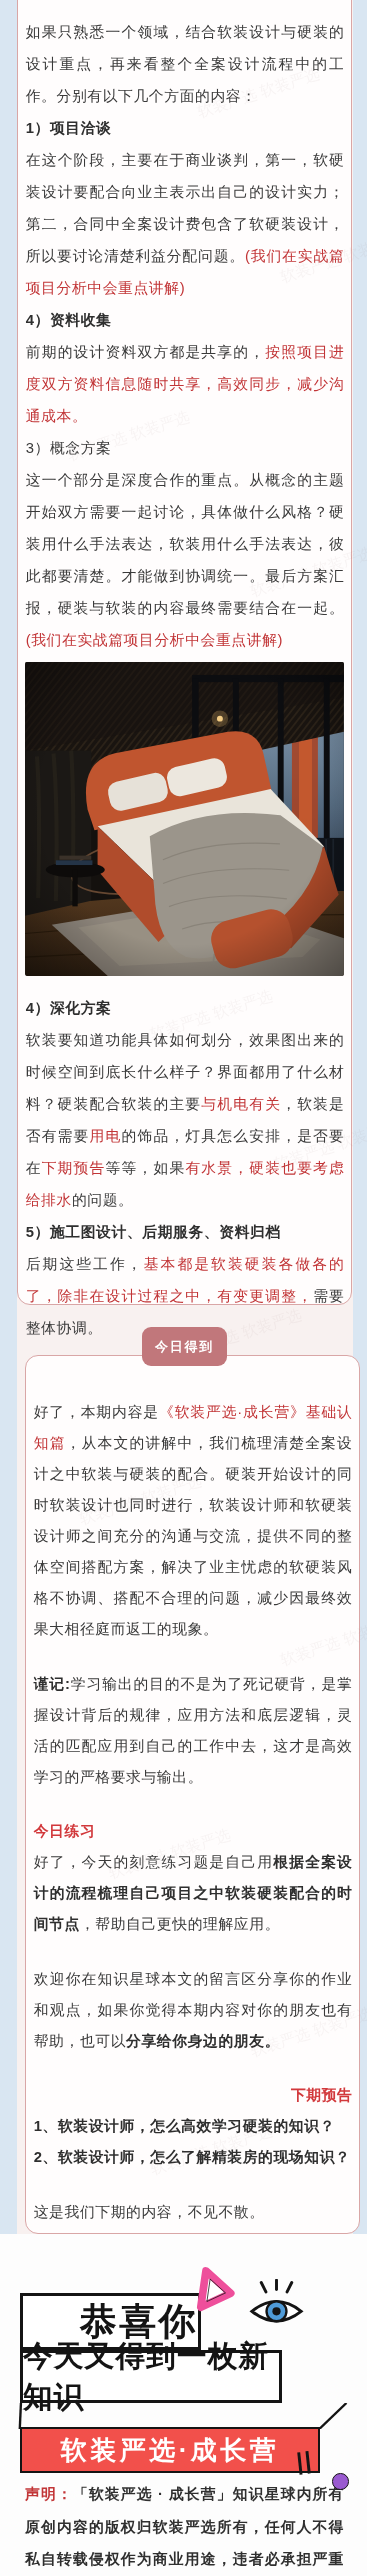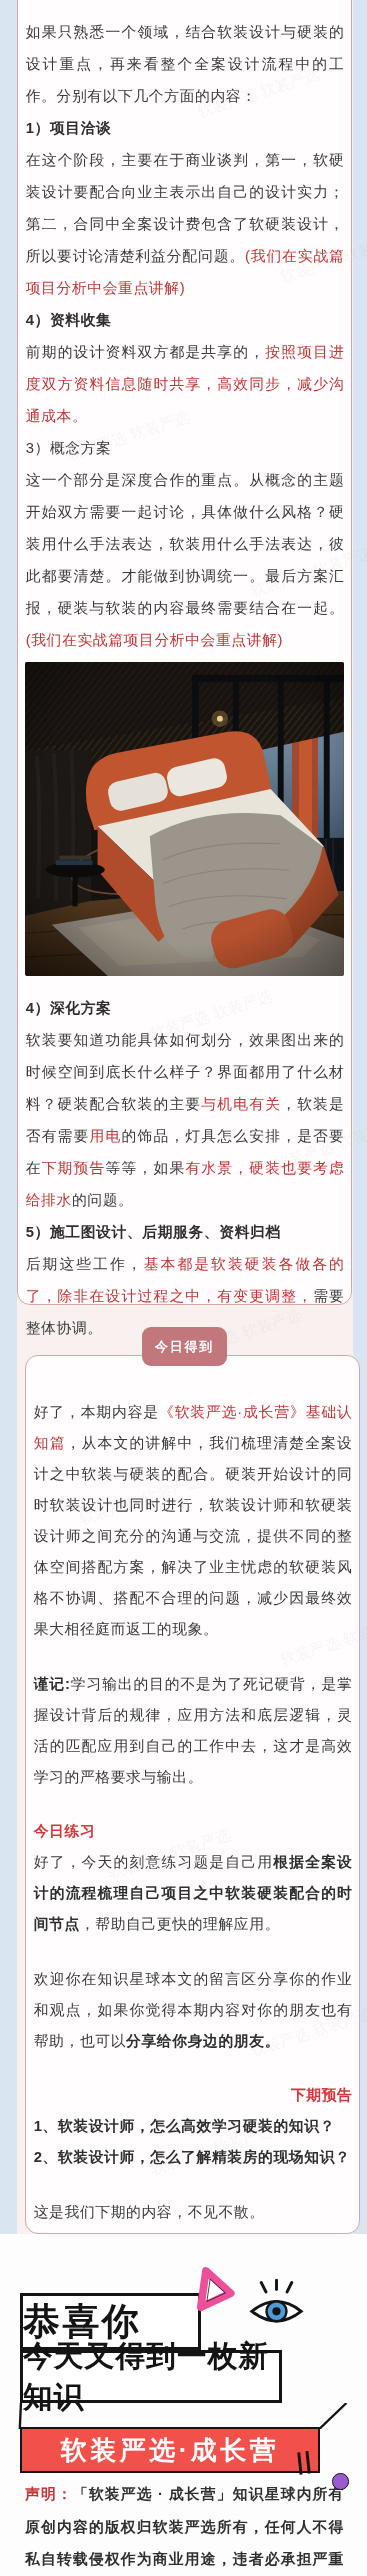--- a/index.html
+++ b/index.html
@@ -25,21 +25,21 @@
   span.r{color:#c23537;}
   span.b{font-weight:bold;color:#2f2f2f;}
   span.rb{font-weight:bold;color:#c23537;}
   .photo-wrap{margin:5.9px 0 15.4px -1.2px;width:319px;height:314px;border-radius:2.4px;overflow:hidden;}
   .today-label{position:absolute;top:1327px;left:142px;width:85px;height:39px;background:#c1777b;
         border-radius:9px;color:#fff;font-size:13px;letter-spacing:1.8px;text-align:center;
         line-height:39px;z-index:5;font-weight:bold;}
   .footer{position:absolute;left:0;top:2234px;width:368px;height:342px;background:#fdfdfd;z-index:3;}
   .box1{position:absolute;left:20px;top:59px;width:181px;height:57px;background:#fff;
         border:3px solid #141414;box-sizing:border-box;display:flex;align-items:center;
-        justify-content:flex-start;font-size:37px;font-weight:bold;color:#141414;letter-spacing:2.4px;z-index:2;}
+        justify-content:flex-end;font-size:37px;font-weight:bold;color:#141414;letter-spacing:2.4px;z-index:2;}
   .box2{position:absolute;left:20px;top:116px;width:262px;height:53px;background:#fff;
         border:3px solid #141414;box-sizing:border-box;display:flex;align-items:center;
         justify-content:center;font-size:29.6px;font-weight:bold;color:#141414;letter-spacing:1.2px;z-index:2;}
   .icon-play{position:absolute;left:193px;top:33px;z-index:3;}
   .icon-eye{position:absolute;left:248px;top:45px;z-index:3;}
   .connector{position:absolute;left:17.7px;top:169px;z-index:1;}
   .banner{position:absolute;left:20px;top:193px;width:300px;height:46px;background:#f2504b;
         border:2.4px solid #141414;box-sizing:border-box;display:flex;align-items:center;
         justify-content:center;font-size:26px;font-weight:bold;color:#fff;letter-spacing:3.5px;z-index:2;}
   .pause-marks{position:absolute;left:294px;top:216px;z-index:4;}

